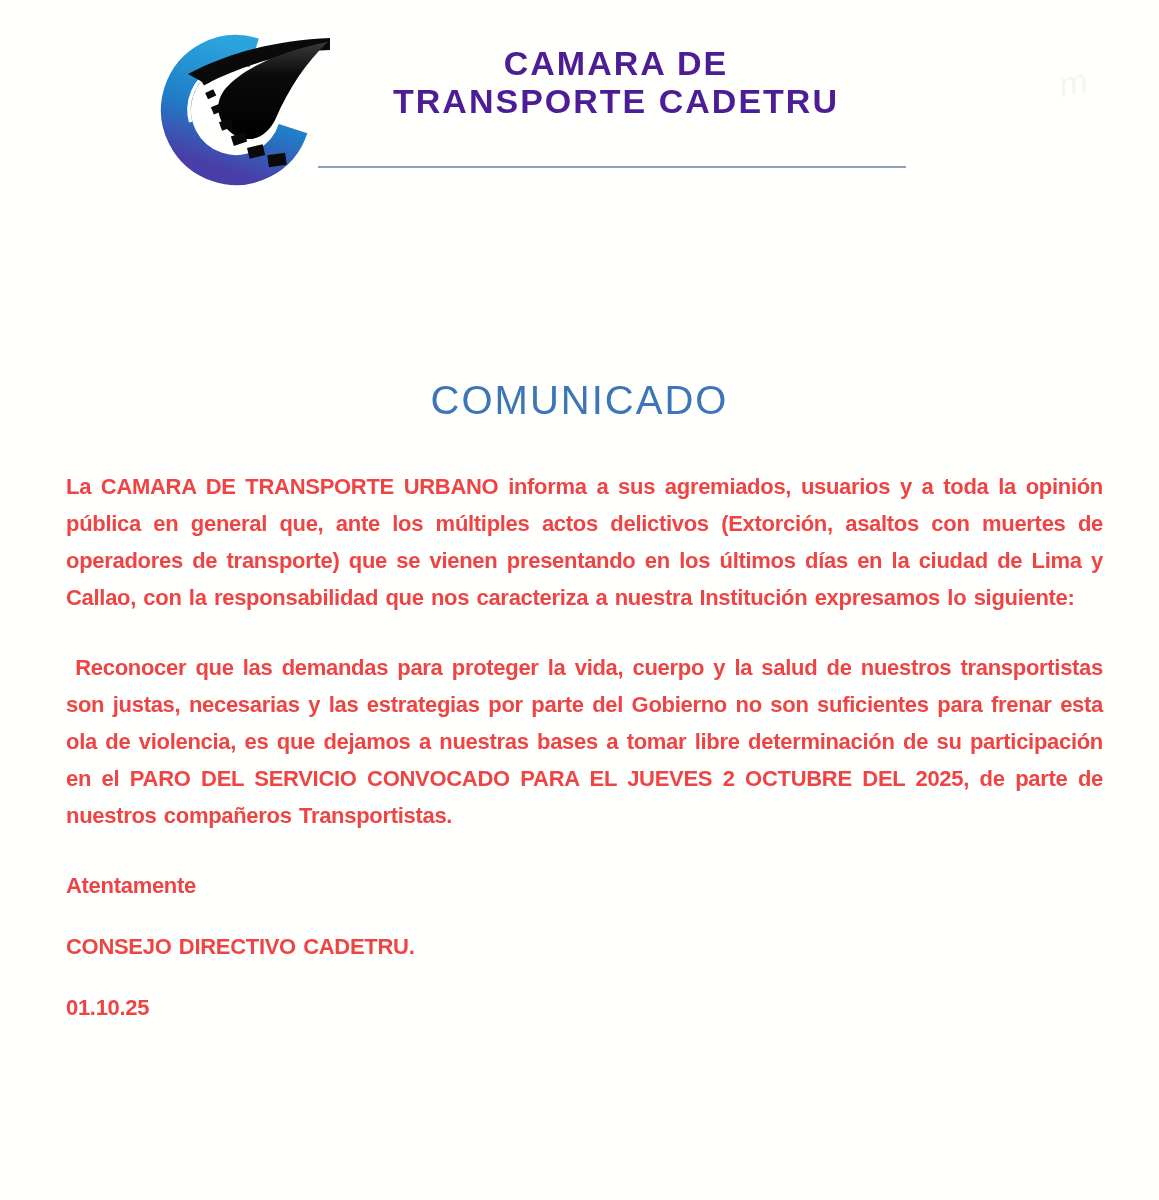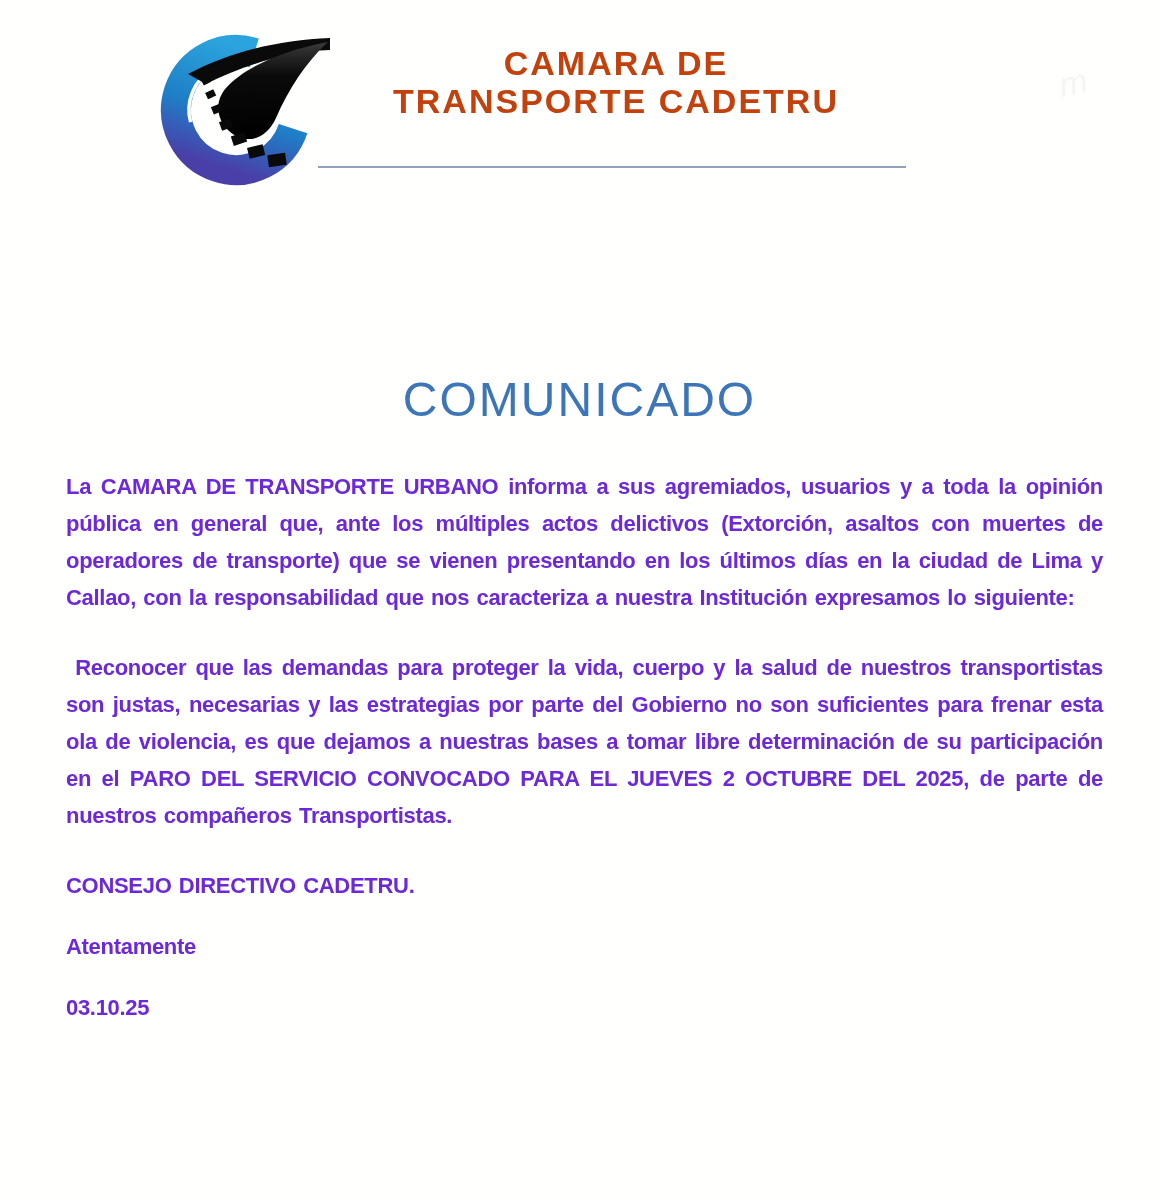--- a/index.html
+++ b/index.html
@@ -17,21 +17,21 @@
   .logo {
     position: absolute;
     left: 158px; top: 26px;
     width: 172px; height: 160px;
   }
   .org-name {
     position: absolute;
     left: 320px; top: 44px;
     width: 592px;
     text-align: center;
-    color: #c2410c;
+    color: #4c1d95;
     font-weight: bold;
     font-size: 34px;
     line-height: 38px;
     letter-spacing: 2px;
     white-space: nowrap;
   }
   .divider {
     position: absolute;
     left: 318px; top: 166px;
     width: 588px; height: 2px;
@@ -48,29 +48,29 @@
     user-select: none;
   }
 
   
   .doc-title {
     margin: 0;
     padding-top: 370px;
     text-align: center;
     color: #3c76b9;
     font-weight: 400;
-    font-size: 48px;
+    font-size: 40px;
     letter-spacing: 2px;
     line-height: 60px;
   }
 
   
   .body-text {
     margin: 38px 56px 0 66px;
-    color: #6d28d9;
+    color: #ef4444;
   }
   .body-text p {
     margin: 0 0 33px 0;
     font-size: 22px;
     font-weight: bold;
     letter-spacing: -0.3px;
     word-spacing: 1.5px;
     line-height: 37px;
     text-align: justify;
   }
@@ -133,19 +133,19 @@
     <div class="watermark">m</div>
   </div>
 
   <h1 class="doc-title">COMUNICADO</h1>
 
   <div class="body-text">
     <p>La CAMARA DE TRANSPORTE URBANO informa a sus agremiados, usuarios y a toda la opinión pública en general que, ante los múltiples actos delictivos (Extorción, asaltos con muertes de operadores de transporte) que se vienen presentando en los últimos días en la ciudad de Lima y Callao, con la responsabilidad que nos caracteriza a nuestra Institución expresamos lo siguiente:</p>
     <p>&nbsp;Reconocer que las demandas para proteger la vida, cuerpo y la salud de nuestros transportistas son justas, necesarias y las estrategias por parte del Gobierno no son suficientes para frenar esta ola de violencia, es que dejamos a nuestras bases a tomar libre determinación de su participación en el PARO DEL SERVICIO CONVOCADO PARA EL JUEVES 2 OCTUBRE DEL 2025, de parte de nuestros compañeros Transportistas.</p>
 
     <div class="closing">
+      <p>Atentamente</p>
       <p>CONSEJO DIRECTIVO CADETRU.</p>
-      <p>Atentamente</p>
-      <p>03.10.25</p>
+      <p>01.10.25</p>
     </div>
   </div>
 
 </div>
 
 </body></html>

